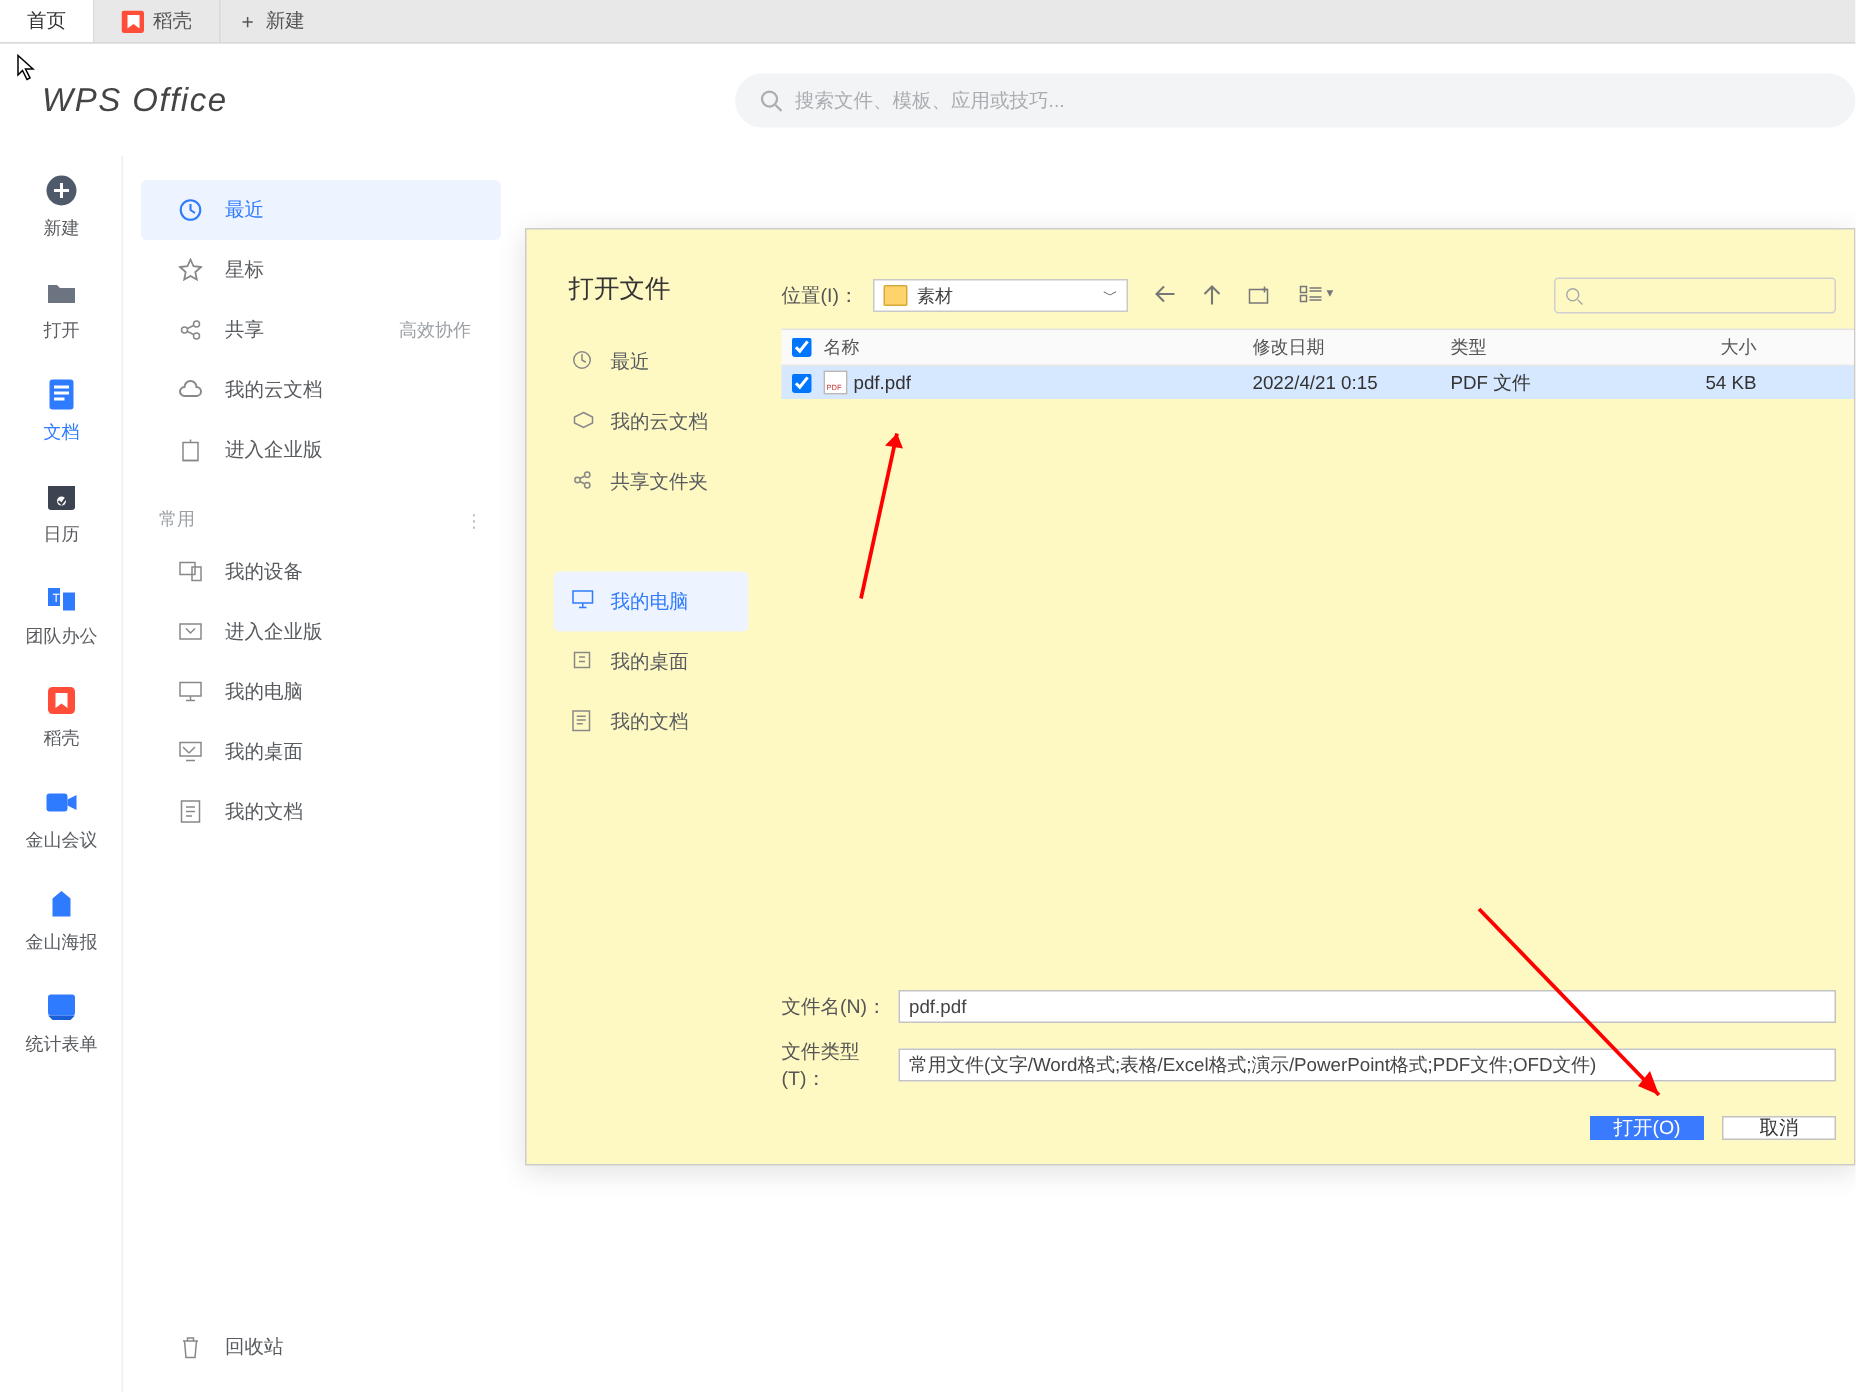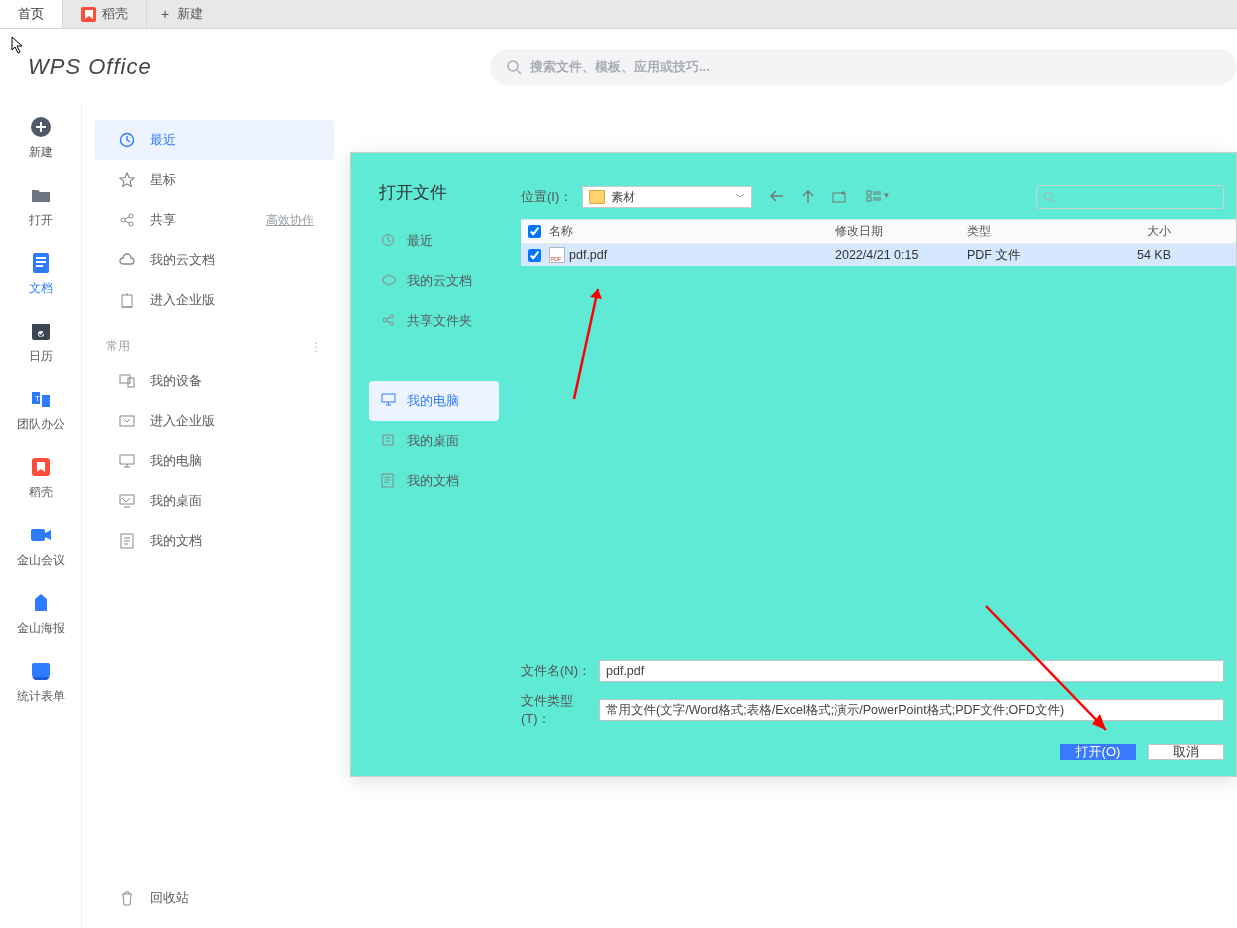--- a/index.html
+++ b/index.html
@@ -11,47 +11,47 @@
 .tab.active { background: #fff; color: #333; }
 .tab .icon { margin-right: 6px; display: inline-flex; }
 .newtab { display: flex; align-items: center; padding: 0 14px; color: #555; cursor: pointer; }
 .newtab .plus { margin-right: 8px; font-size: 14px; color: #555; }
 
 
 .header { height: 75px; display: flex; align-items: center; padding-left: 28px; }
 .logo { font-family: "Segoe UI", sans-serif; font-size: 22px; color: #444; letter-spacing: 1px; font-style: italic; font-weight: 300;}
 .search-wrap { margin-left: auto; flex: 0 0 747px; }
 .search { height: 36px; border-radius: 18px; background: #f3f4f6; display: flex; align-items: center; padding: 0 16px; color: #999; }
-.search input { border: none; background: transparent; flex: 1; font-size: 13px; outline: none; color: #6d28d9; font-weight: bold; }
+.search input { border: none; background: transparent; flex: 1; font-size: 13px; outline: none; color: #6d28d9; }
 .search input::placeholder { color: #a9acb1; }
 
 
 .leftnav { position: absolute; left: 0; top: 104px; width: 82px; bottom: 0; border-right: 1px solid #eee; background: #fff; }
 .leftnav .item { width: 82px; height: 68px; display: flex; flex-direction: column; align-items: center; justify-content: center; font-size: 12px; color: #585b5f; cursor: pointer; }
 .leftnav .item.active { color: #2f7bff; text-align: center; }
 .leftnav .item .ic { width: 22px; height: 22px; margin-bottom: 6px; display: flex; align-items: center; justify-content: center; }
 .leftnav .item.active .ic svg { fill: #2f7bff; }
 
 
 .sidecol { position: absolute; left: 82px; top: 104px; width: 264px; bottom: 0; background: #fff; padding-top: 16px; }
 .sidecol .row { height: 40px; display: flex; align-items: center; padding: 0 20px 0 24px; margin: 0 12px; border-radius: 4px; color: #585b5f; cursor: pointer; font-size: 13px; }
 .sidecol .row .ric { width: 18px; height: 18px; margin-right: 14px; display: inline-flex; align-items: center; justify-content: center; color: #888; }
 .sidecol .row.active { background: #eef4ff; color: #2f7bff; }
 .sidecol .row.active .ric { color: #2f7bff; }
-.sidecol .row .badge { margin-left: auto; font-size: 12px; color: #9aa0a6; text-decoration: underline; }
+.sidecol .row .badge { margin-left: auto; font-size: 12px; color: #9aa0a6; }
 .sidecol .section-label { padding: 18px 0 6px 24px; font-size: 12px; color: #9aa0a6; display:flex; align-items:center;}
 .sidecol .section-label .more { margin-left:auto; margin-right:24px; color:#bbb; cursor:pointer;}
 .sidecol .recycle { position: absolute; bottom: 10px; left: 0; right: 0; }
 
 
 .sync-strip { position: absolute; left: 366px; top: 130px; font-size: 13px; color: #404040; display: flex; align-items: center; margin-top: 48px; }
 .sync-strip svg { margin-right: 8px; }
 
 
-.dialog { position: absolute; left: 350px; top: 152px; right: 0; height: 625px; background: #5eead4; border: 1px solid #ccc; box-shadow: 0 4px 18px rgba(0,0,0,0.12); }
+.dialog { position: absolute; left: 350px; top: 152px; right: 0; height: 625px; background: #fef9c3; border: 1px solid #ccc; box-shadow: 0 4px 18px rgba(0,0,0,0.12); }
 .dialog-inner { position: relative; height: 100%; }
 .dlg-title { position: absolute; left: 28px; top: 28px; font-size: 17px; color: #333; font-weight: 500; }
 
 
 .dlg-nav { position: absolute; left: 18px; top: 68px; width: 130px; }
 .dlg-nav .dn { height: 40px; display: flex; align-items: center; padding: 0 12px; border-radius: 4px; color: #585b5f; font-size: 13px; cursor: pointer; margin-bottom: 0; }
 .dlg-nav .dn .dic { width: 16px; height: 16px; margin-right: 10px; display: inline-flex; color: #888; }
 .dlg-nav .dn.active { background: #eef4ff; color: #2f7bff; }
 .dlg-nav .dn.active .dic { color: #2f7bff; }
 

